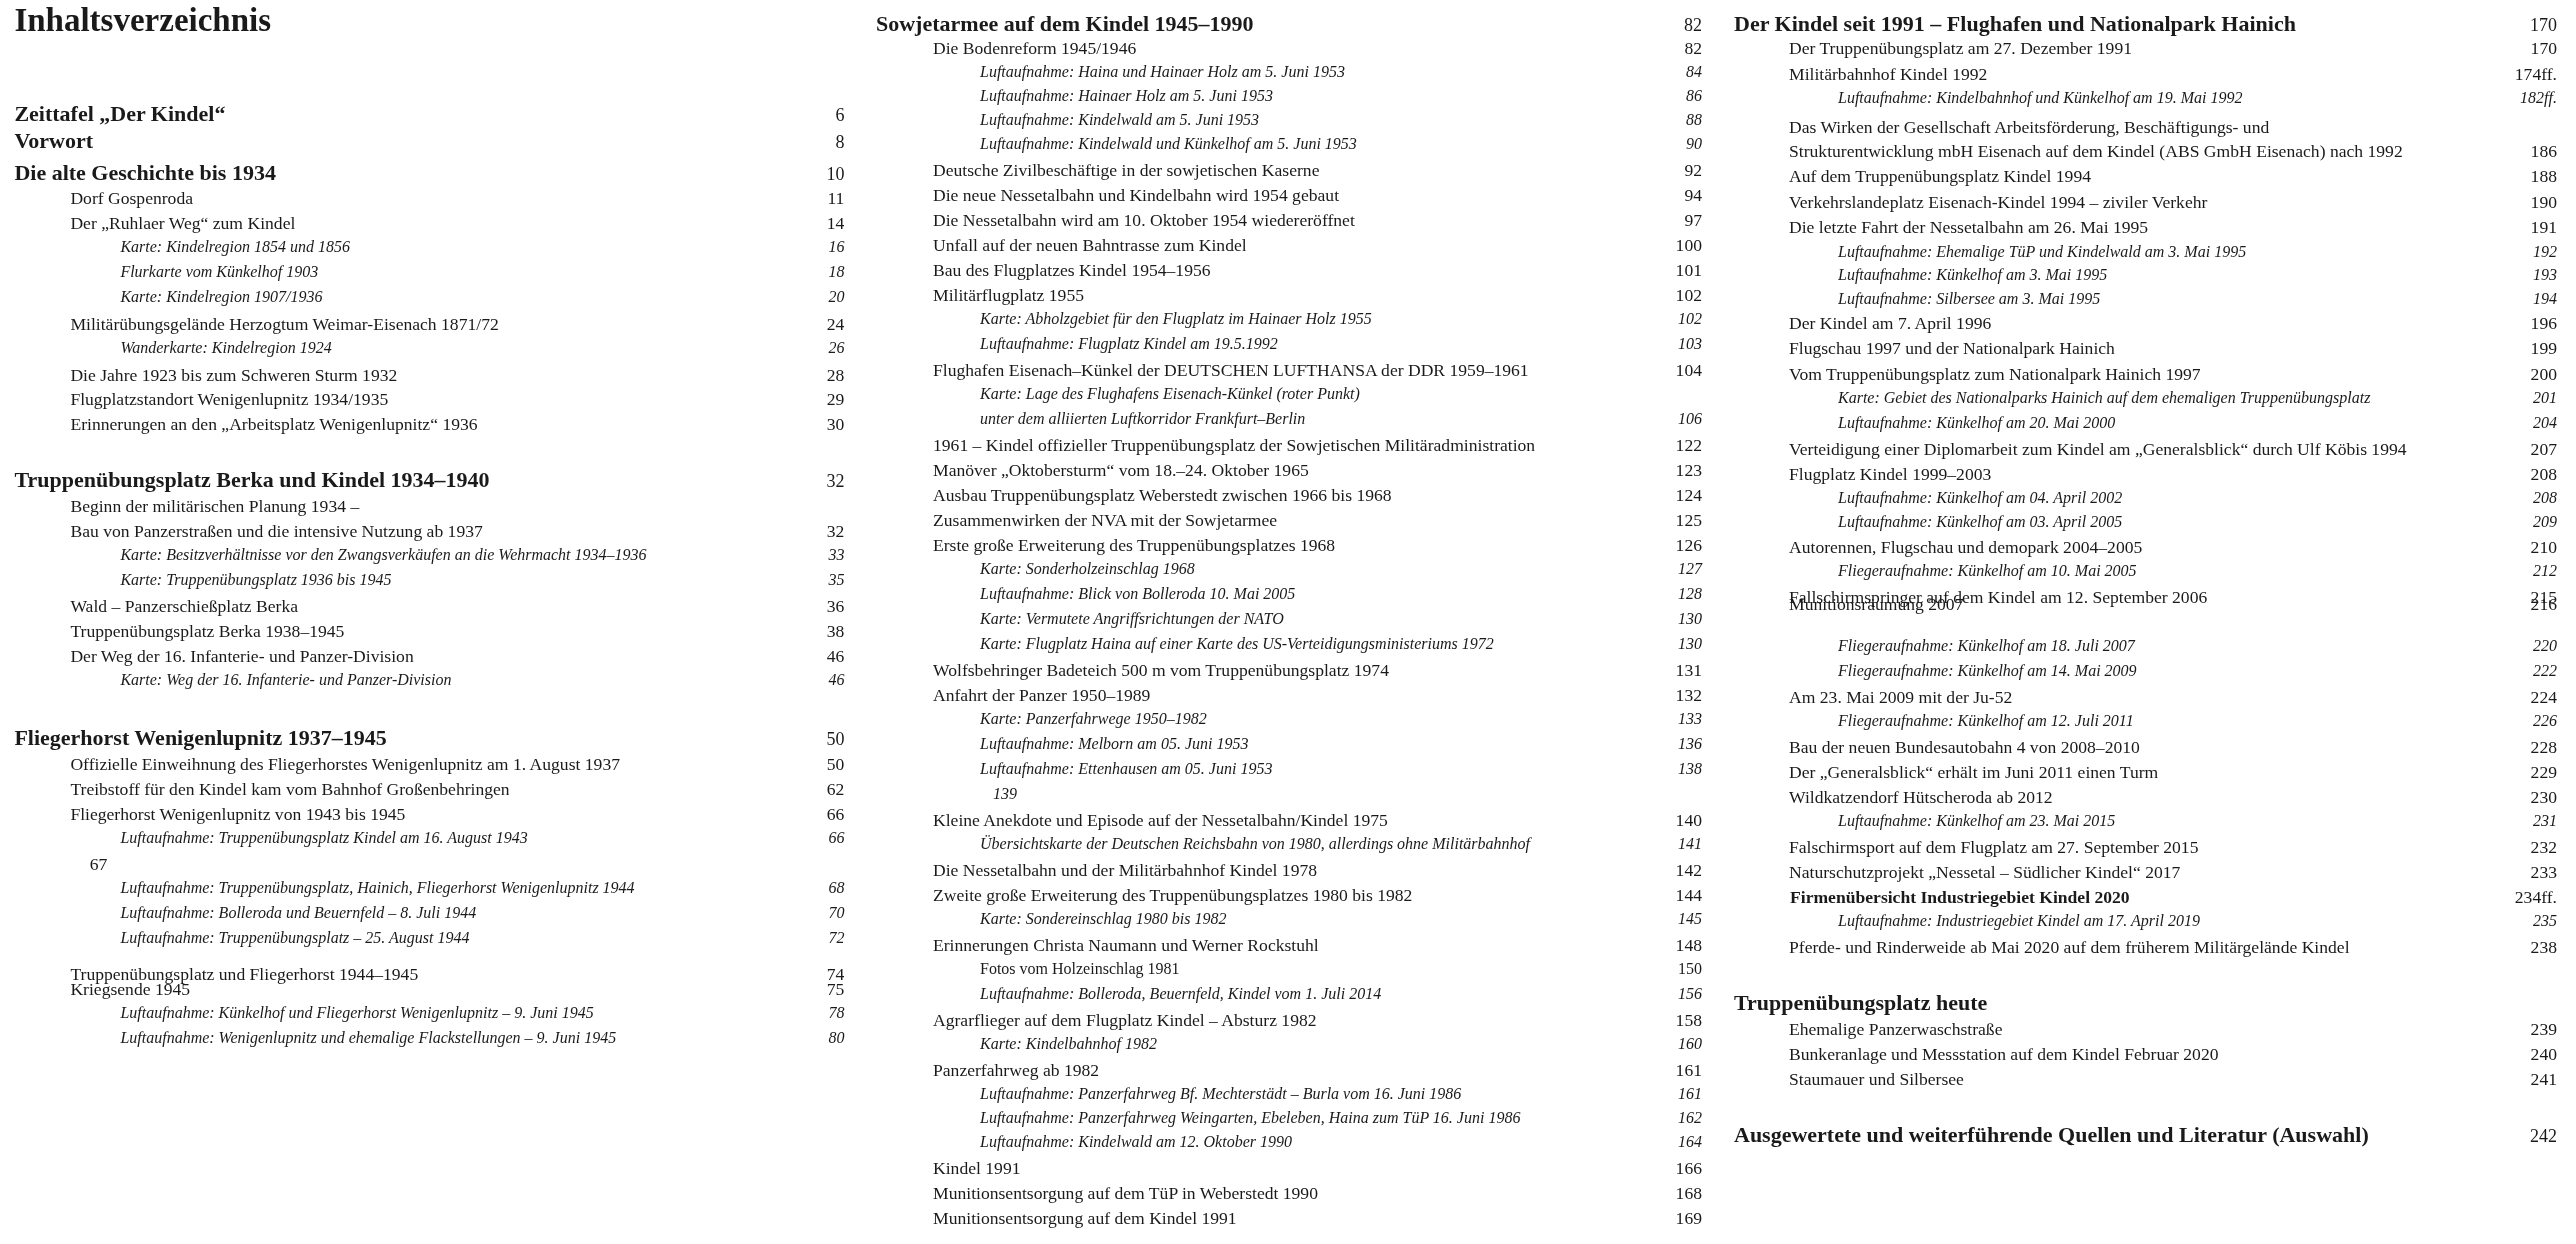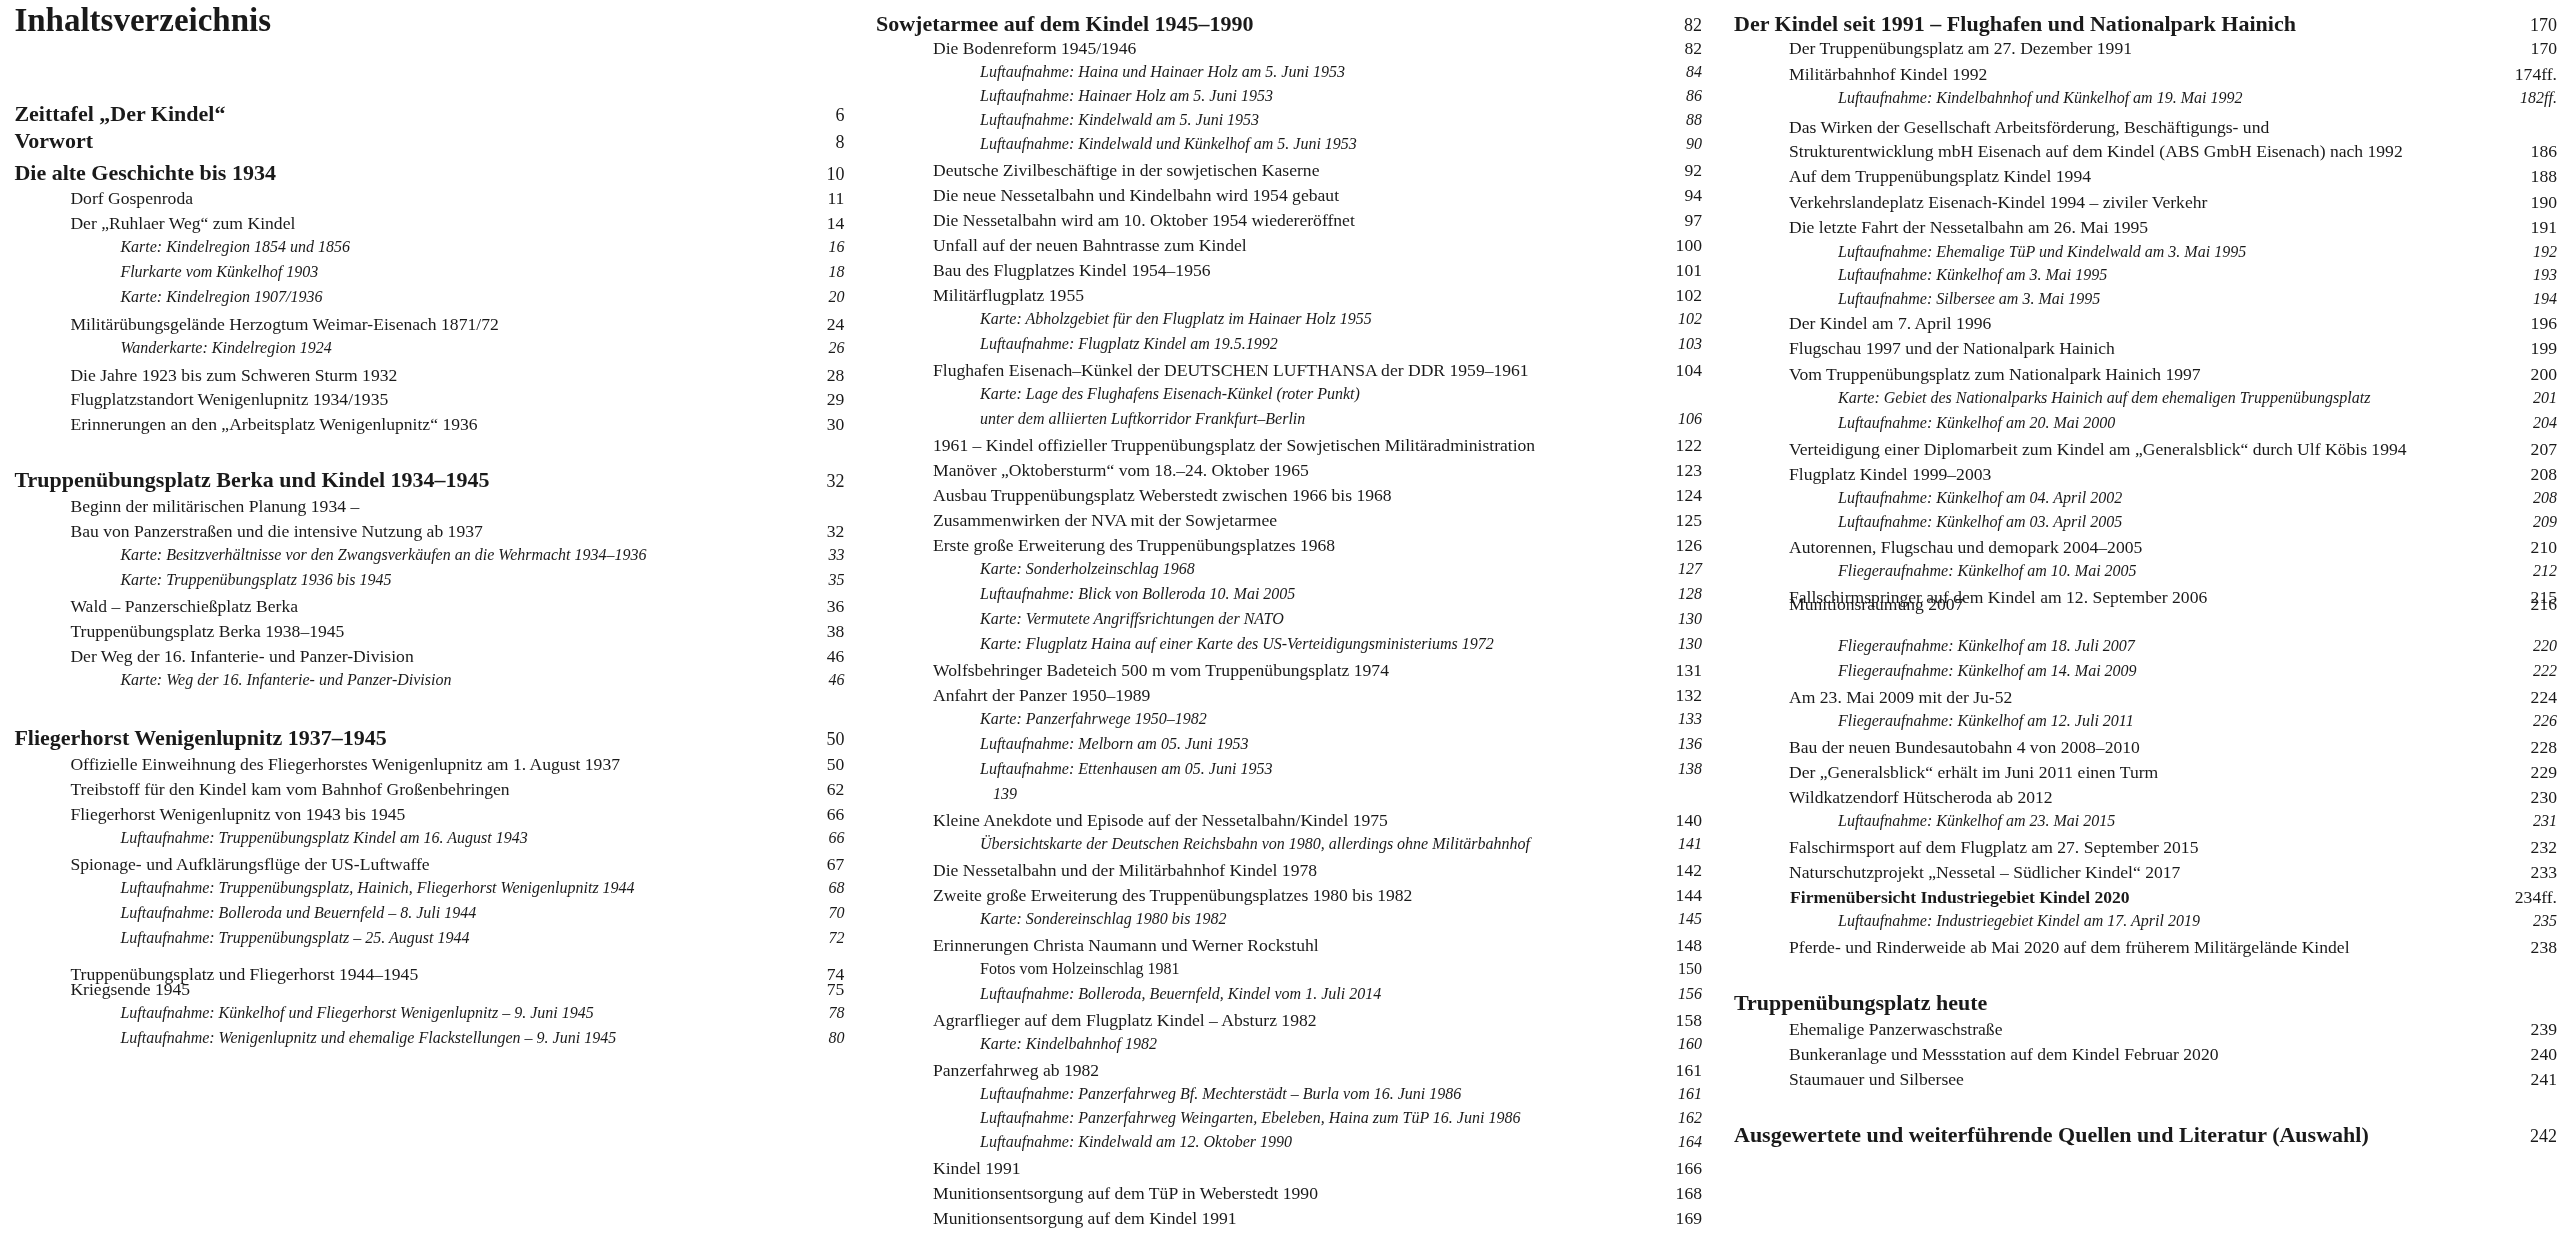--- a/index.html
+++ b/index.html
@@ -78,21 +78,21 @@
       </div>
       <div class="row lvl1" style="top: 389px;">
         <span class="t">Flugplatzstandort Wenigenlupnitz 1934/1935</span>
         <span class="p">29</span>
       </div>
       <div class="row lvl1" style="top: 414px;">
         <span class="t">Erinnerungen an den „Arbeitsplatz Wenigenlupnitz“ 1936</span>
         <span class="p">30</span>
       </div>
       <div class="row lvl0" style="top: 467px;">
-        <span class="t">Truppenübungsplatz Berka und Kindel 1934–1945</span>
+        <span class="t">Truppenübungsplatz Berka und Kindel 1934–1940</span>
         <span class="p">32</span>
       </div>
       <div class="row lvl1" style="top: 496px;">
         <span class="t">Beginn der militärischen Planung 1934 –</span>
         <span class="p"></span>
       </div>
       <div class="row lvl1" style="top: 521px;">
         <span class="t">Bau von Panzerstraßen und die intensive Nutzung ab 1937</span>
         <span class="p">32</span>
       </div>
@@ -134,21 +134,20 @@
       </div>
       <div class="row lvl1" style="top: 804px;">
         <span class="t">Fliegerhorst Wenigenlupnitz von 1943 bis 1945</span>
         <span class="p">66</span>
       </div>
       <div class="row lvl2" style="top: 829px;">
         <span class="t">Luftaufnahme: Truppenübungsplatz Kindel am 16. August 1943</span>
         <span class="p italic-p">66</span>
       </div>
       <div class="row lvl1" style="top: 854px;">
-        <span class="t">Spionage- und Aufklärungsflüge der US-Luftwaffe</span>
         <span class="p">67</span>
       </div>
       <div class="row lvl2" style="top: 879px;">
         <span class="t">Luftaufnahme: Truppenübungsplatz, Hainich, Fliegerhorst Wenigenlupnitz  1944</span>
         <span class="p italic-p">68</span>
       </div>
       <div class="row lvl2" style="top: 904px;">
         <span class="t">Luftaufnahme: Bolleroda und Beuernfeld – 8. Juli 1944</span>
         <span class="p italic-p">70</span>
       </div>

